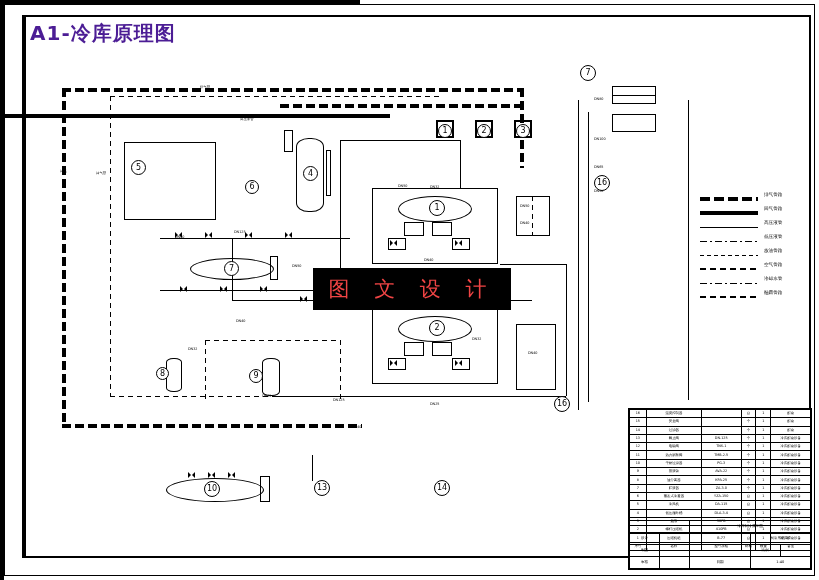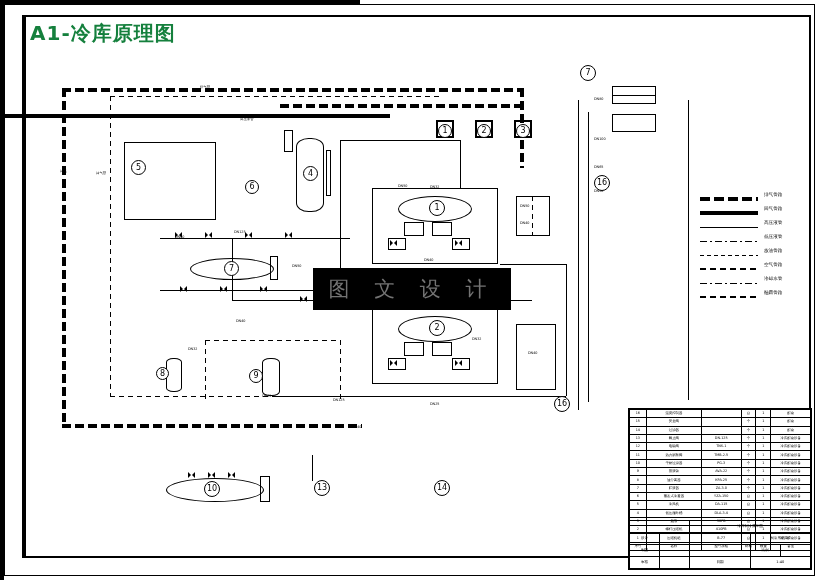--- a/index.html
+++ b/index.html
@@ -5,27 +5,27 @@
 <style>
   html,body{margin:0;padding:0;background:#ffffff;}
   body{width:819px;height:580px;overflow:hidden;font-family:"DejaVu Sans","Liberation Sans",sans-serif;}
   #sheet{position:relative;width:819px;height:580px;background:#fff;}
 
   
   .frame-outer{position:absolute;left:4px;top:4px;width:811px;height:572px;border:1px solid #000;box-sizing:border-box;}
   .frame-inner{position:absolute;left:22px;top:15px;width:789px;height:543px;border:2px solid #000;border-left-width:4px;box-sizing:border-box;}
 
   
-  .sheet-title{position:absolute;left:30px;top:20px;color:#15803d;font-weight:bold;font-size:20px;
+  .sheet-title{position:absolute;left:30px;top:20px;color:#4c1d95;font-weight:bold;font-size:20px;
     font-family:"DejaVu Sans","Liberation Sans",sans-serif;letter-spacing:1px;white-space:nowrap;}
 
   
   .wm-band{position:absolute;left:313px;top:268px;width:198px;height:42px;background:#000;
     display:flex;align-items:center;justify-content:center;z-index:60;}
-  .wm-band span{color:#737373;font-size:21px;letter-spacing:9px;white-space:nowrap;
+  .wm-band span{color:#ef4444;font-size:21px;letter-spacing:9px;white-space:nowrap;
     font-family:"DejaVu Sans","Liberation Sans",sans-serif;}
 
   
   .ln{position:absolute;background:#000;}
   .hl{height:1px;}
   .vl{width:1px;}
   .thick-h{height:4px;background:#000;}
   .thick-v{width:4px;background:#000;}
 
   

